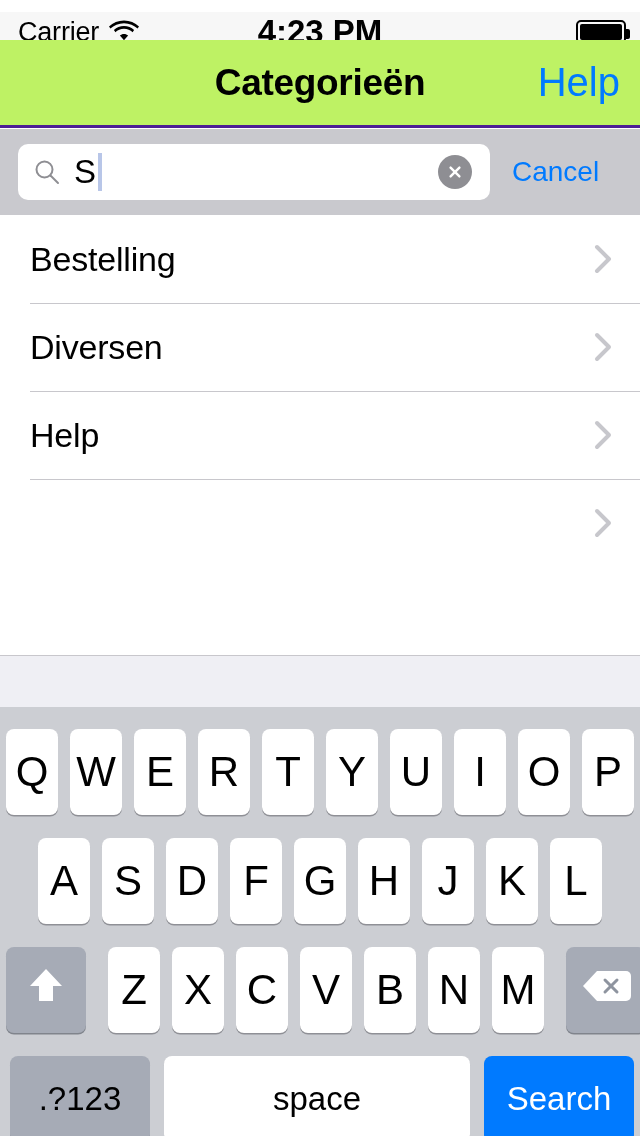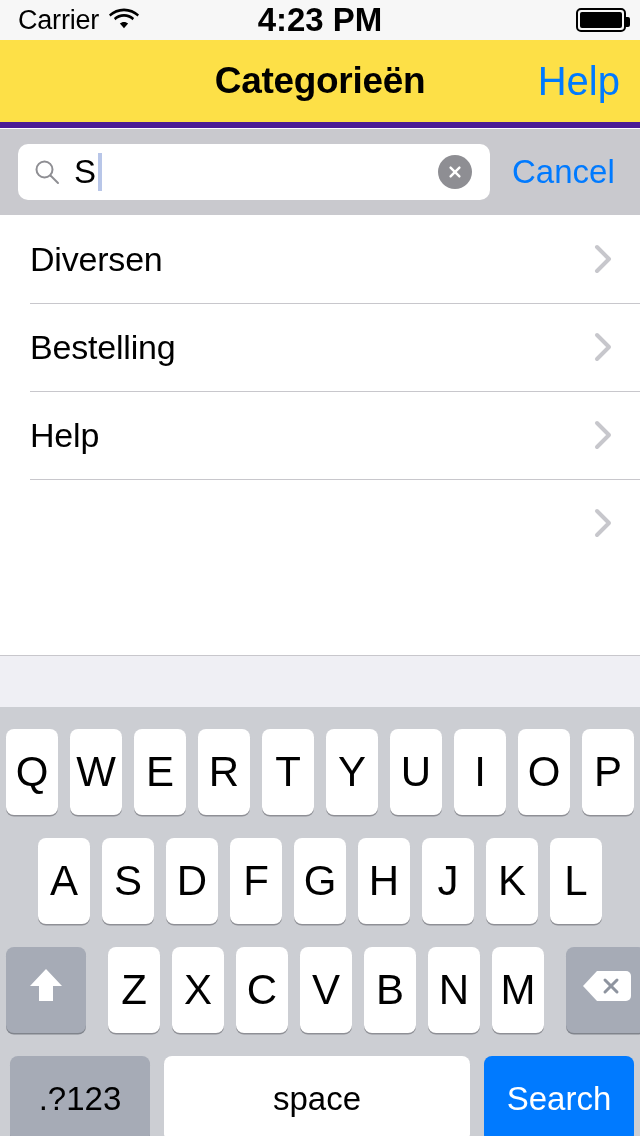--- a/index.html
+++ b/index.html
@@ -6,21 +6,21 @@
   html, body {
     width: 640px; height: 1136px;
     font-family: "Liberation Sans", sans-serif;
     background: #ffffff;
     overflow: hidden;
   }
   #screen { position: relative; width: 640px; height: 1136px; }
 
   
   .statusbar {
-    position: absolute; top: 0; left: 0;
+    position: absolute; top: 12px; left: 0;
     width: 640px; height: 40px;
     background: #f7f7f7;
     display: flex; align-items: center;
   }
   .sb-left { position: absolute; left: 18px; display: flex; align-items: center; gap: 10px; }
   .sb-carrier { font-size: 27px; color: #000; letter-spacing: -0.2px; }
   .sb-center {
     position: absolute; left: 0; width: 640px;
     text-align: center; font-size: 33px; font-weight: bold; color: #000;
   }
@@ -32,22 +32,22 @@
   .battery::after {
     content: ""; position: absolute; right: -6px; top: 7px;
     width: 4px; height: 10px; background: #000; border-radius: 0 2px 2px 0;
   }
   .battery > i { position: absolute; inset: 2px; background: #000; border-radius: 2px; display: block; }
 
   
   .navbar {
     position: absolute; top: 40px; left: 0;
     width: 640px; height: 88px;
-    background: #fde047;
-    border-bottom: 6px solid #4c1d95;
+    background: #bef264;
+    border-bottom: 3px solid #4c1d95;
     display: flex; align-items: center; justify-content: center;
   }
   .nav-title { font-size: 37px; font-weight: bold; color: #000; letter-spacing: -0.3px; }
   .nav-right {
     position: absolute; right: 20px;
     font-size: 40px; color: #007aff;
   }
 
   
   .searchbar {
@@ -72,21 +72,21 @@
     display: inline-block; width: 4px; height: 38px;
     background: #b8c6e8; margin-left: 2px;
   }
   .clear-btn {
     position: absolute; right: 18px; top: 50%; transform: translateY(-50%);
     width: 34px; height: 34px; border-radius: 50%;
     background: #8e8e93;
     display: flex; align-items: center; justify-content: center;
   }
   .cancel-btn {
-    margin-left: 22px; font-size: 33px; color: #007aff;
+    margin-left: 22px; font-size: 28px; color: #007aff;
   }
 
   
   .list {
     position: absolute; top: 215px; left: 0;
     width: 640px; background: #fff;
   }
   .list-row {
     position: relative;
     height: 88px; width: 640px;
@@ -202,29 +202,29 @@
           <line x1="4.6" y1="4.6" x2="13.4" y2="13.4" stroke="#fff" stroke-width="2.4" stroke-linecap="round"></line>
           <line x1="13.4" y1="4.6" x2="4.6" y2="13.4" stroke="#fff" stroke-width="2.4" stroke-linecap="round"></line>
         </svg>
       </span>
     </div>
     <span class="cancel-btn">Cancel</span>
   </div>
 
   <div class="list">
     <div class="list-row">
-      <span class="row-label">Diversen</span>
+      <span class="row-label">Bestelling</span>
       <span class="row-chevron">
         <svg width="20" height="32" viewBox="0 0 20 32">
             <polyline points="3,4 15,16 3,28" fill="none" stroke="#c7c7cc" stroke-width="4" stroke-linecap="round" stroke-linejoin="round"></polyline>
           </svg>
       </span>
     </div>
     <div class="list-row">
-      <span class="row-label">Bestelling</span>
+      <span class="row-label">Diversen</span>
       <span class="row-chevron">
         <svg width="20" height="32" viewBox="0 0 20 32">
             <polyline points="3,4 15,16 3,28" fill="none" stroke="#c7c7cc" stroke-width="4" stroke-linecap="round" stroke-linejoin="round"></polyline>
           </svg>
       </span>
     </div>
     <div class="list-row">
       <span class="row-label">Help</span>
       <span class="row-chevron">
         <svg width="20" height="32" viewBox="0 0 20 32">

